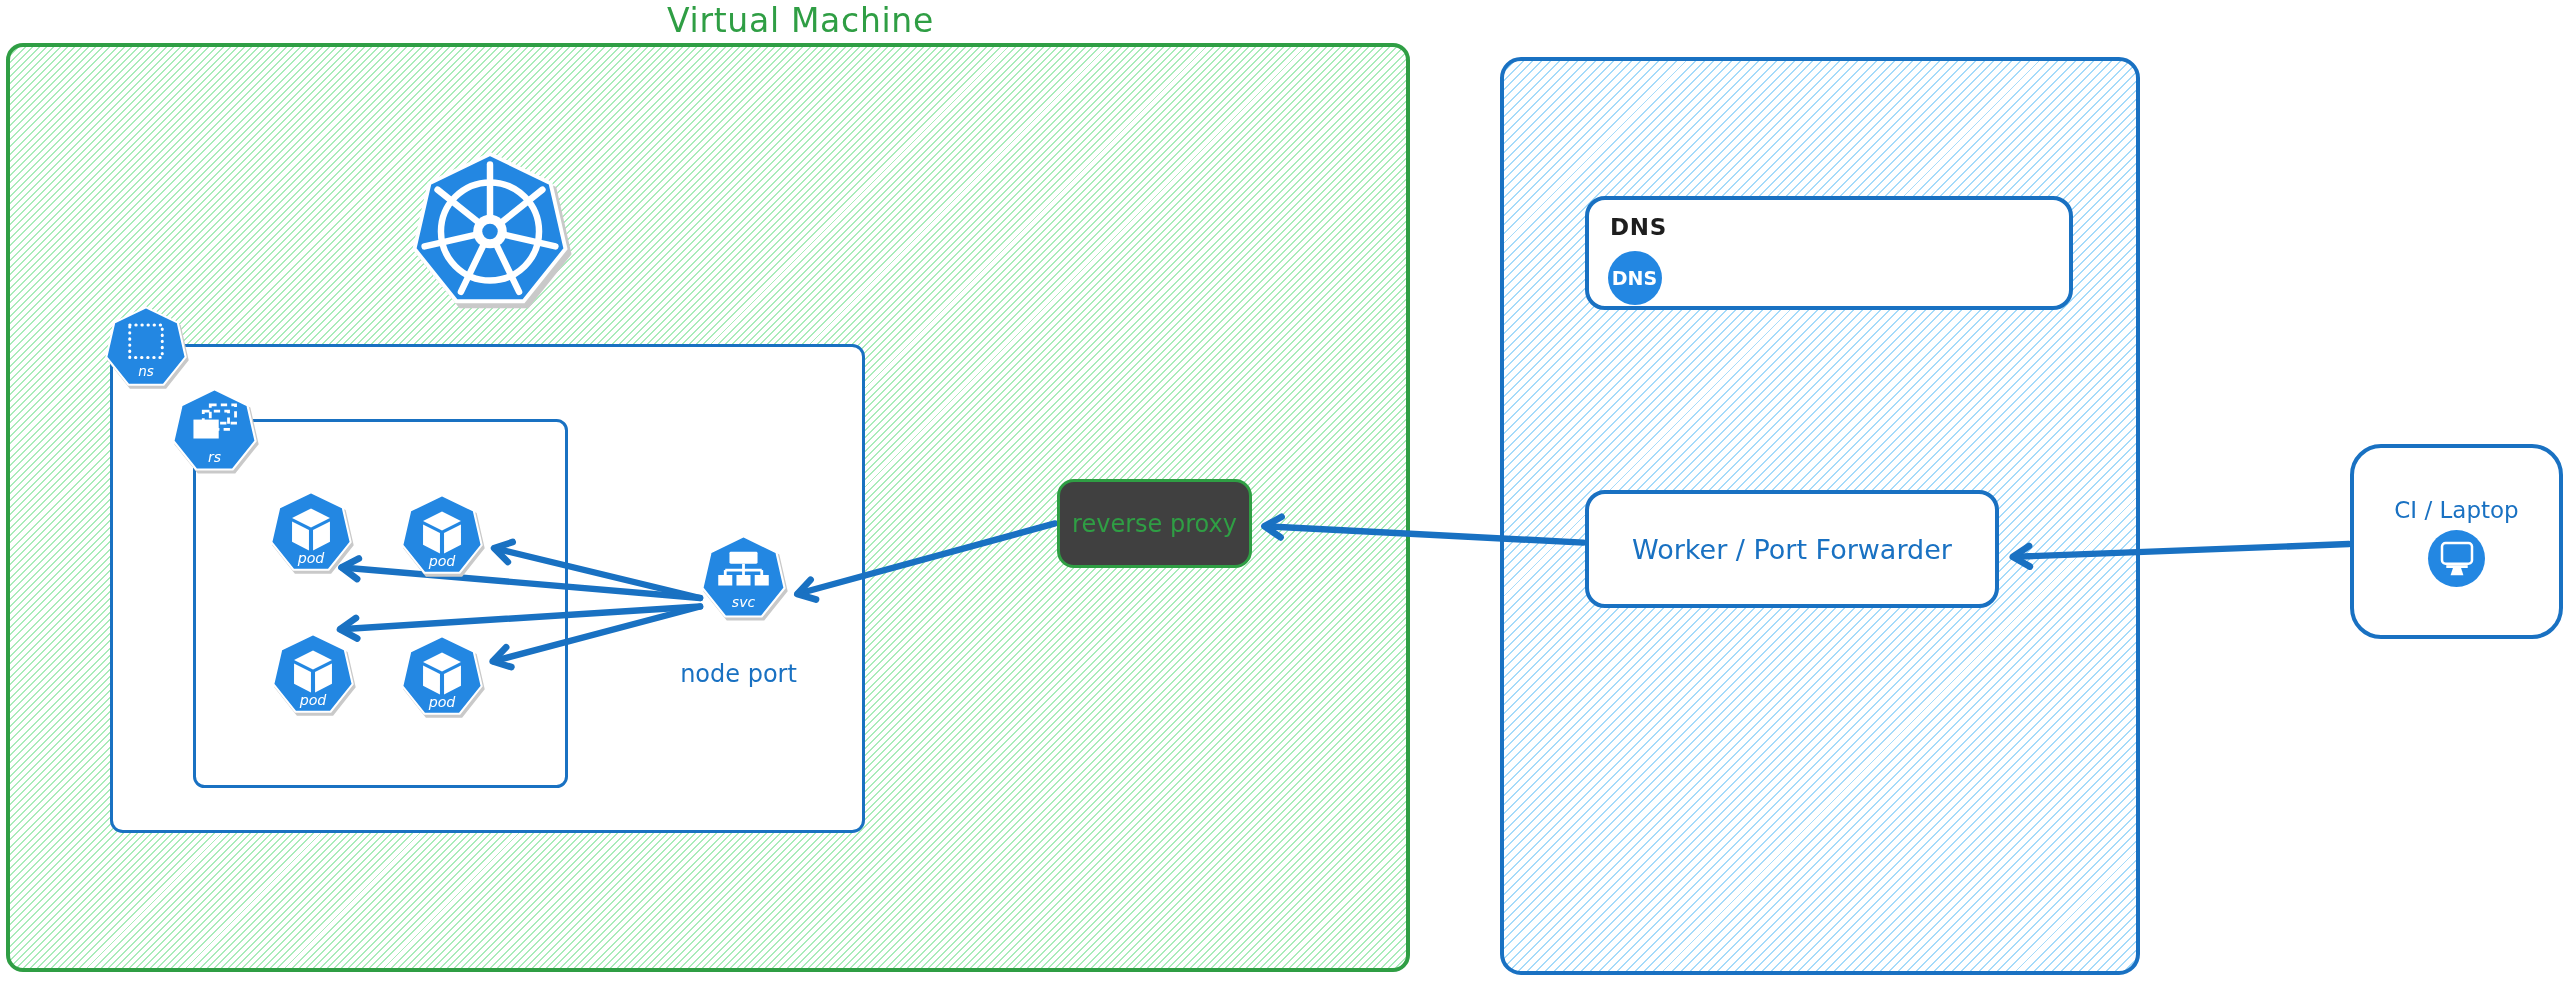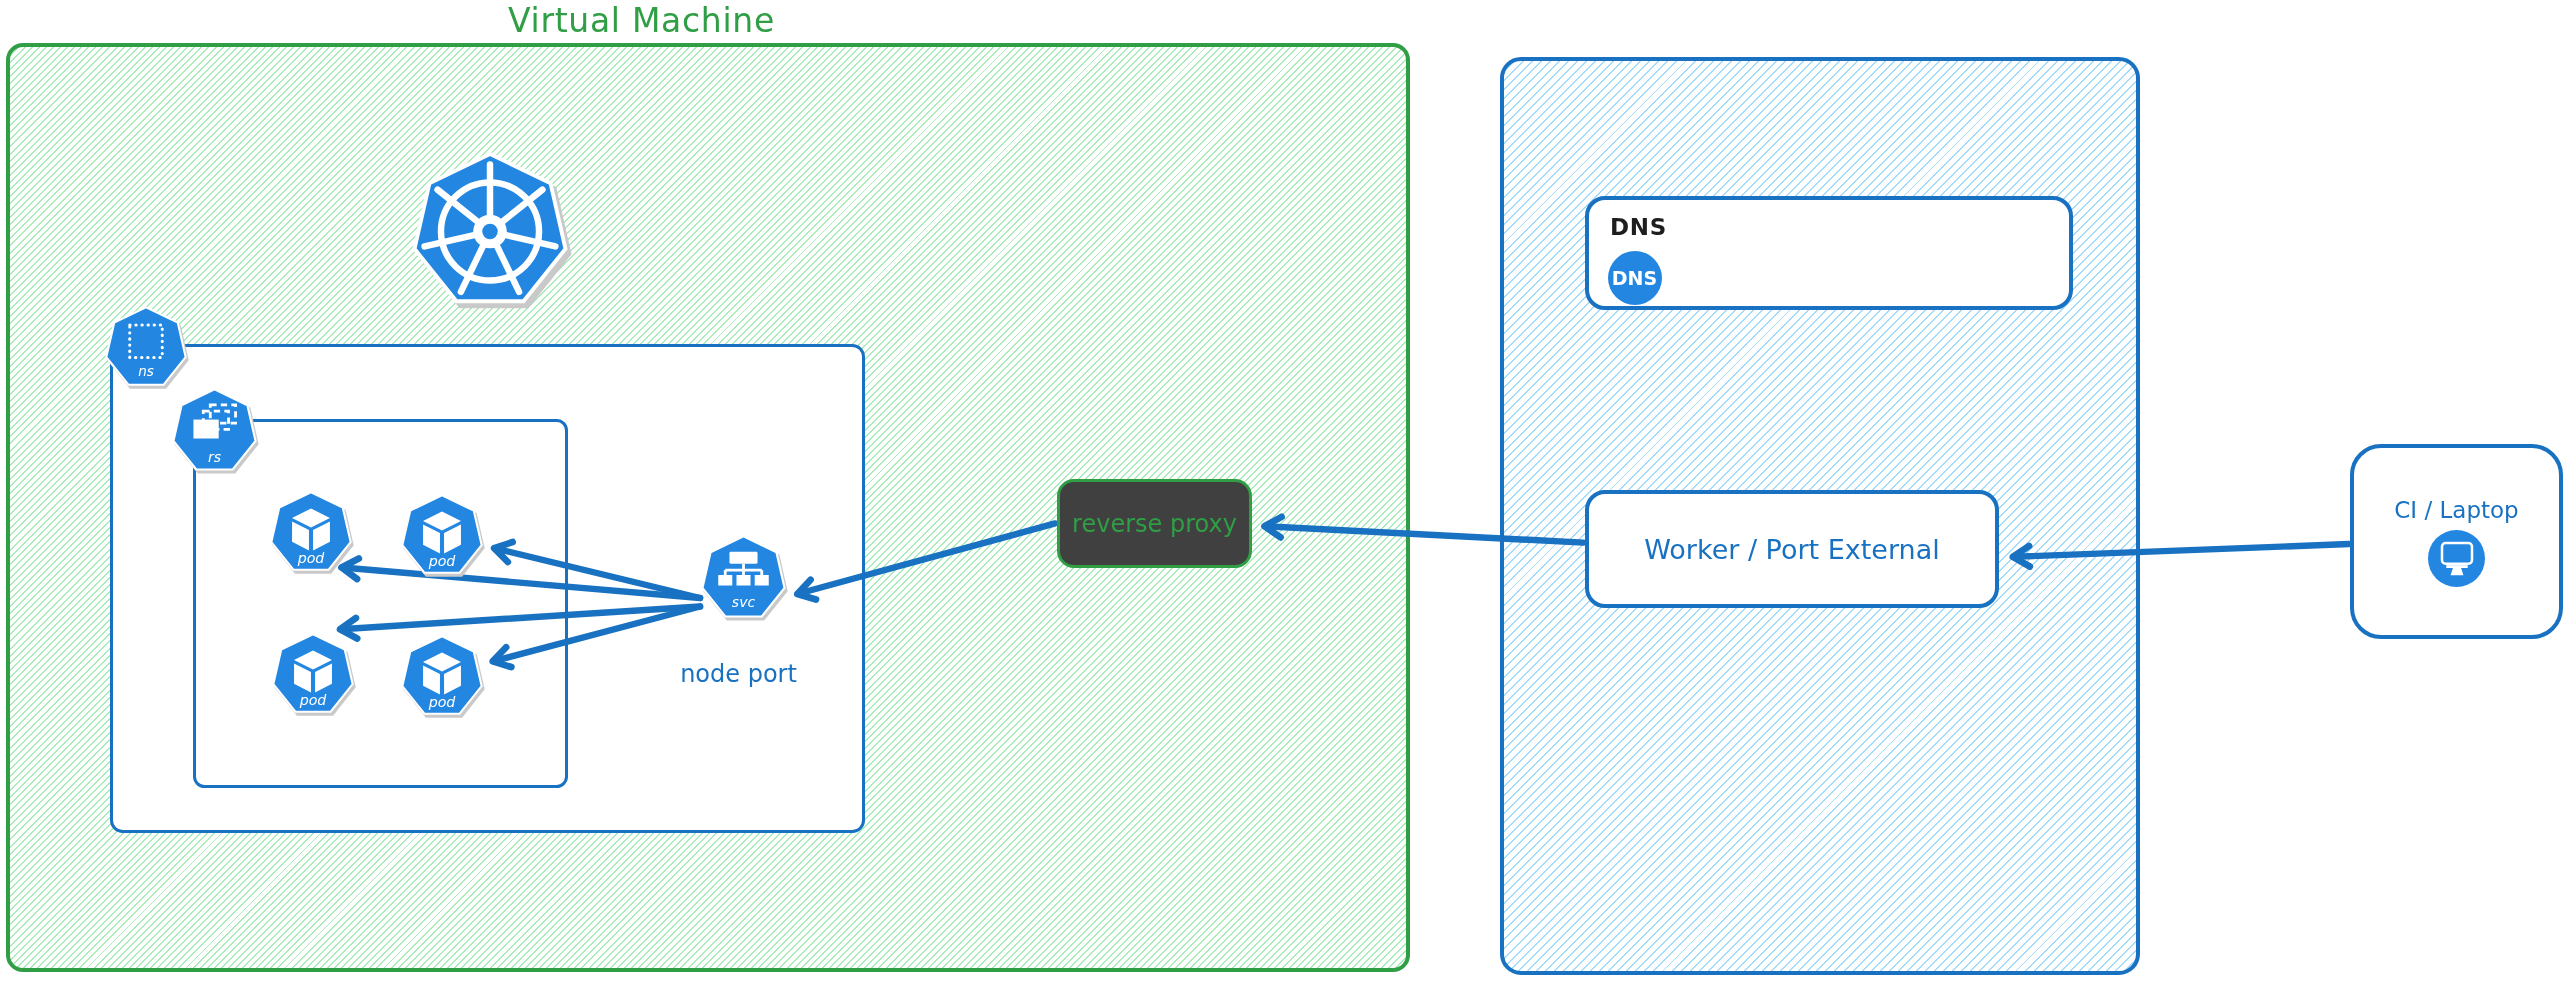--- a/index.html
+++ b/index.html
@@ -20,21 +20,21 @@
     left:5.7px;top:43px;width:1404px;height:929px;
     border:4.3px solid var(--green);
     background:repeating-linear-gradient(135deg, var(--hatch_green) 0px, var(--hatch_green) 1.4px, rgba(255,255,255,0) 1.4px, rgba(255,255,255,0) 5px);
   }
   .ext-box{
     left:1500px;top:57px;width:640px;height:918px;
     border:4.3px solid var(--blue);border-radius:21px;
     background:repeating-linear-gradient(135deg, var(--hatch_blue) 0px, var(--hatch_blue) 1.4px, rgba(255,255,255,0) 1.4px, rgba(255,255,255,0) 6.4px);
   }
   .title{
-    position:absolute;text-align:left;font-size:33px;letter-spacing:0.7px;white-space:nowrap;
+    position:absolute;text-align:right;font-size:33px;letter-spacing:0.7px;white-space:nowrap;
   }
   .vm-title{left:508px;top:1.4px;width:426px;color:var(--green);}
   .ext-title{left:1633px;top:5.7px;width:426px;color:var(--blue);font-size:31px;}
 
   .ns-box{
     left:110px;top:344px;width:755px;height:489px;
     background:#ffffff;border:3.6px solid var(--blue);border-radius:12.8px;
   }
   .rs-box{
     left:193px;top:419px;width:375px;height:369px;
@@ -215,21 +215,21 @@
   </div>
 
   <div class="white-card dns-box">
     <div class="dns-heading">DNS</div>
     <div class="dns-circle">
       <span>DNS</span>
     </div>
   </div>
 
   <div class="white-card worker-box">
-    <span>Worker / Port External</span>
+    <span>Worker / Port Forwarder</span>
   </div>
 
   <div class="white-card ci-box">
     <div class="ci-label">CI / Laptop</div>
     <div class="ci-circle">
       <svg width="40" height="40" viewBox="-28 -28 56 56">
         <rect x="-21" y="-21" width="42" height="29" rx="5" fill="none" stroke="#ffffff" stroke-width="3.5"></rect>
         <line x1="-15" y1="12" x2="15" y2="12" stroke="#ffffff" stroke-width="4"></line>
         <polygon points="-5,12 5,12 9,24 -9,24" fill="#ffffff"></polygon>
       </svg>

